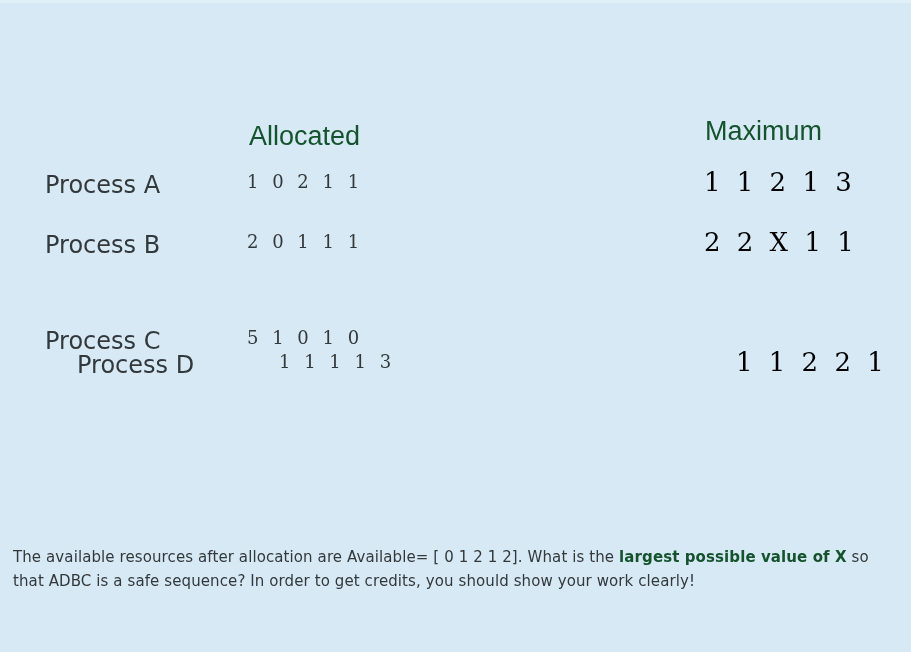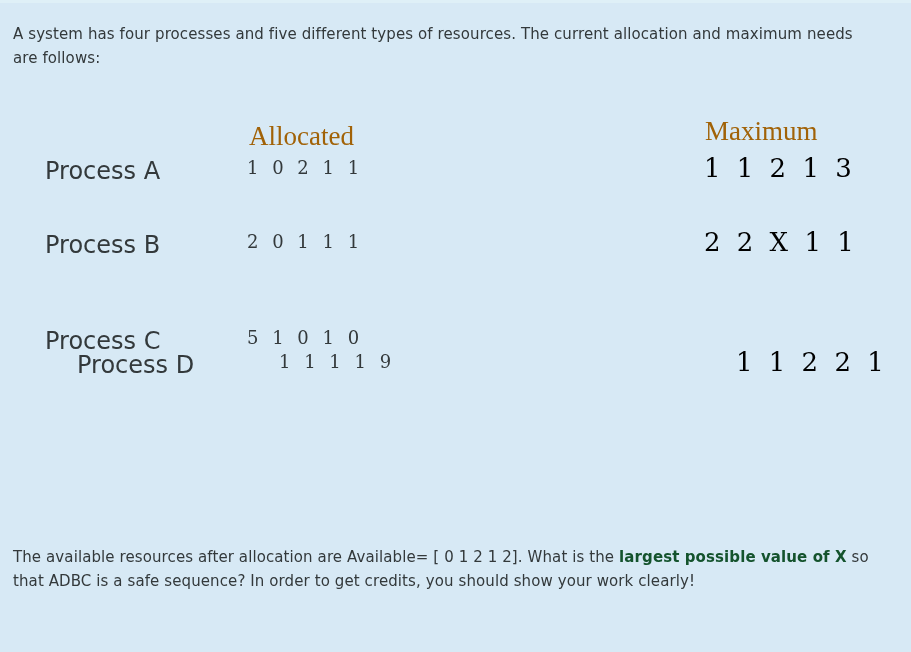--- a/index.html
+++ b/index.html
@@ -43,39 +43,39 @@
   .table-area {
     position: absolute;
     left: 0;
     top: 108px;
     width: 911px;
     height: 300px;
   }
   .hdr {
     position: absolute;
     font-size: 27px;
-    color: #a16207;
-    font-family: Liberation Serif, serif;
+    color: #14532d;
+    font-family: Liberation Sans, sans-serif;
     white-space: nowrap;
   }
   .hdr-allocated {
     left: 249px;
     top: 13px;
   }
   .hdr-maximum {
     left: 705px;
     top: 8px;
   }
   .row {
     position: absolute;
     left: 0;
     width: 911px;
     height: 60px;
   }
-  .row-0 { top: 49px; text-align: center; }
+  .row-0 { top: 63px; text-align: center; }
   .row-1 { top: 123px; }
   .row-2 { top: 183px; margin-top: 36px; }
   .row-3 { top: 243px; margin-left: 32px; }
 
   .proc-label {
     position: absolute;
     left: 45px;
     top: 0;
     font-size: 24px;
     color: #33393b;
@@ -118,21 +118,20 @@
     color: #14532d;
   }
 </style>
 </head>
 <body>
 
 <div class="page">
 
   <div class="top-strip"></div>
 
-  <div class="intro">A system has four processes and five different types of resources. The current allocation and maximum needs are follows:</div>
 
   <div class="table-area">
 
     <div class="hdr hdr-allocated">Allocated</div>
 
     <div class="hdr hdr-maximum">Maximum</div>
 
     <div class="row row-0">
       <div class="proc-label">Process A</div>
       <div class="alloc-vals">1 0 2 1 1</div>
@@ -145,21 +144,21 @@
       <div class="max-vals">2 2 X 1 1</div>
     </div>
 
     <div class="row row-2">
       <div class="proc-label">Process C</div>
       <div class="alloc-vals">5 1 0 1 0</div>
     </div>
 
     <div class="row row-3">
       <div class="proc-label">Process D</div>
-      <div class="alloc-vals">1 1 1 1 9</div>
+      <div class="alloc-vals">1 1 1 1 3</div>
       <div class="max-vals">1 1 2 2 1</div>
     </div>
 
   </div>
 
   <div class="question"><span>The available resources after allocation are Available= [ 0 1 2 1 2]. What is the </span><b>largest possible value of X</b><span> so that ADBC is a safe sequence? In order to get credits, you should show your work clearly!</span></div>
 
 </div>
 
 </body></html>

